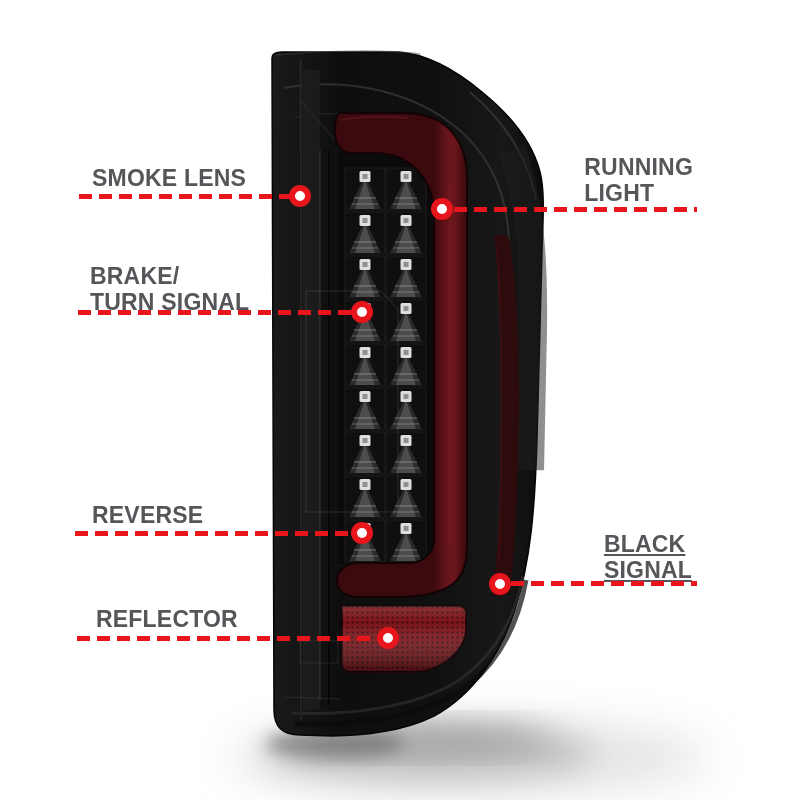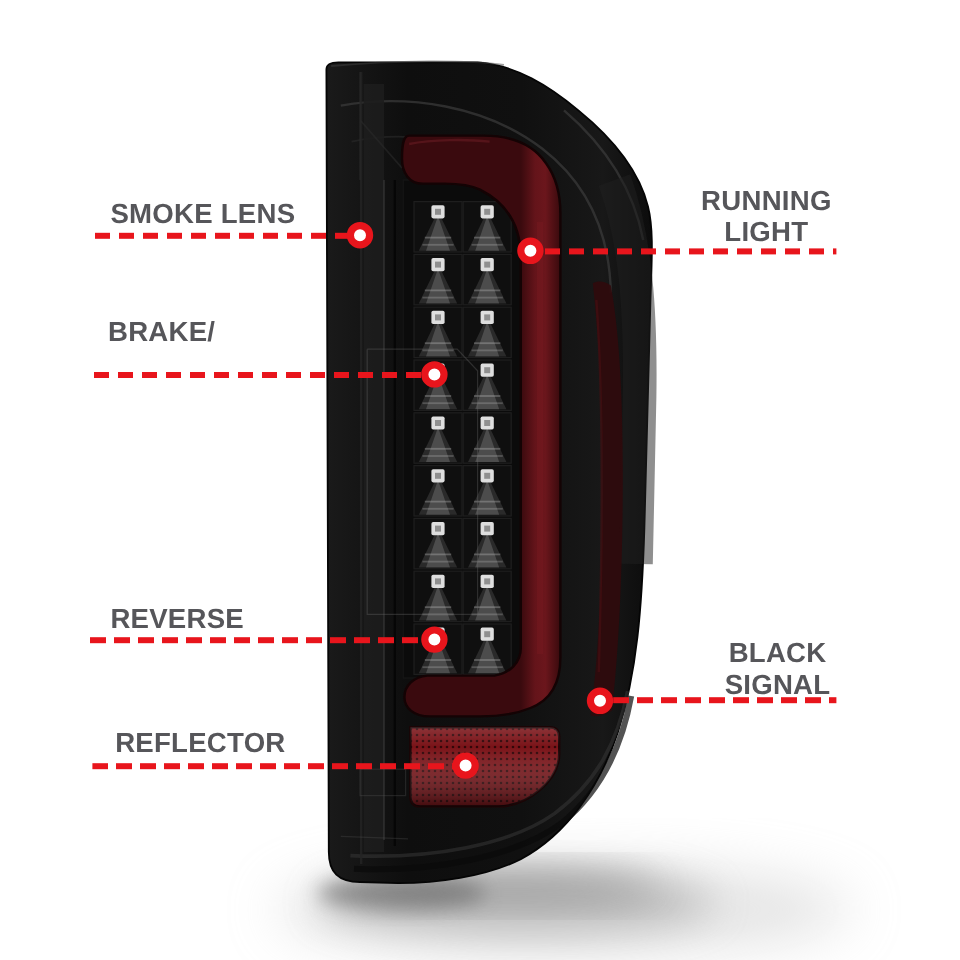--- a/index.html
+++ b/index.html
@@ -7,21 +7,21 @@
     position:relative;width:800px;height:800px;background:#ffffff;
     overflow:hidden;font-family:"Liberation Sans",sans-serif;
   }
   #lamp-svg{position:absolute;left:0;top:0;}
   .lbl{
     position:absolute;
     font-family:"Liberation Sans",sans-serif;
     font-size:23px;line-height:26px;font-weight:700;
     color:#56565a;letter-spacing:.2px;white-space:pre-line;
   }
-  .lbl.right{text-align:center;}
+  .lbl.right{text-align:left;}
   .dash{
     position:absolute;height:4.5px;
     background:repeating-linear-gradient(90deg,#e8151c 0 13px,transparent 13px 20px);
   }
   .dot{
     position:absolute;width:22px;height:22px;box-sizing:border-box;
     border-radius:50%;background:#ffffff;border:6px solid #e8151c;
   }
   
   #lbl-smoke{left:92px;top:165px;}
@@ -33,21 +33,21 @@
   #dot-running{left:431px;top:198px;}
 
   #lbl-brake{left:90px;top:244px;margin-top:19px;}
   #dash-brake{left:78px;top:310px;width:275px;}
   #dot-brake{left:351px;top:301px;}
 
   #lbl-reverse{left:92px;top:502px;}
   #dash-reverse{left:75px;top:531px;width:278px;}
   #dot-reverse{left:351px;top:522px;}
 
-  #lbl-housing{right:108px;top:531px;}
+  #lbl-housing{right:108px;top:531px;text-decoration:underline;}
   #dash-housing{left:511px;top:581px;width:186px;}
   #dot-housing{left:489px;top:573px;}
 
   #lbl-reflector{left:96px;top:606px;}
   #dash-reflector{left:77px;top:636px;width:302px;}
   #dot-reflector{left:377px;top:627px;}
 </style>
 </head>
 <body>
 
@@ -190,21 +190,21 @@
     <div id="dot-smoke" class="dot"></div>
   </div>
 
   <div>
     <div id="lbl-running" class="lbl right"><span>RUNNING</span><br><span>LIGHT</span></div>
     <div id="dash-running" class="dash"></div>
     <div id="dot-running" class="dot"></div>
   </div>
 
   <div>
-    <div id="lbl-brake" class="lbl"><span>BRAKE/</span><br></div>
+    <div id="lbl-brake" class="lbl"><span>BRAKE/</span><br><span>TURN SIGNAL</span></div>
     <div id="dash-brake" class="dash"></div>
     <div id="dot-brake" class="dot"></div>
   </div>
 
   <div>
     <div id="lbl-reverse" class="lbl">REVERSE</div>
     <div id="dash-reverse" class="dash"></div>
     <div id="dot-reverse" class="dot"></div>
   </div>
 

